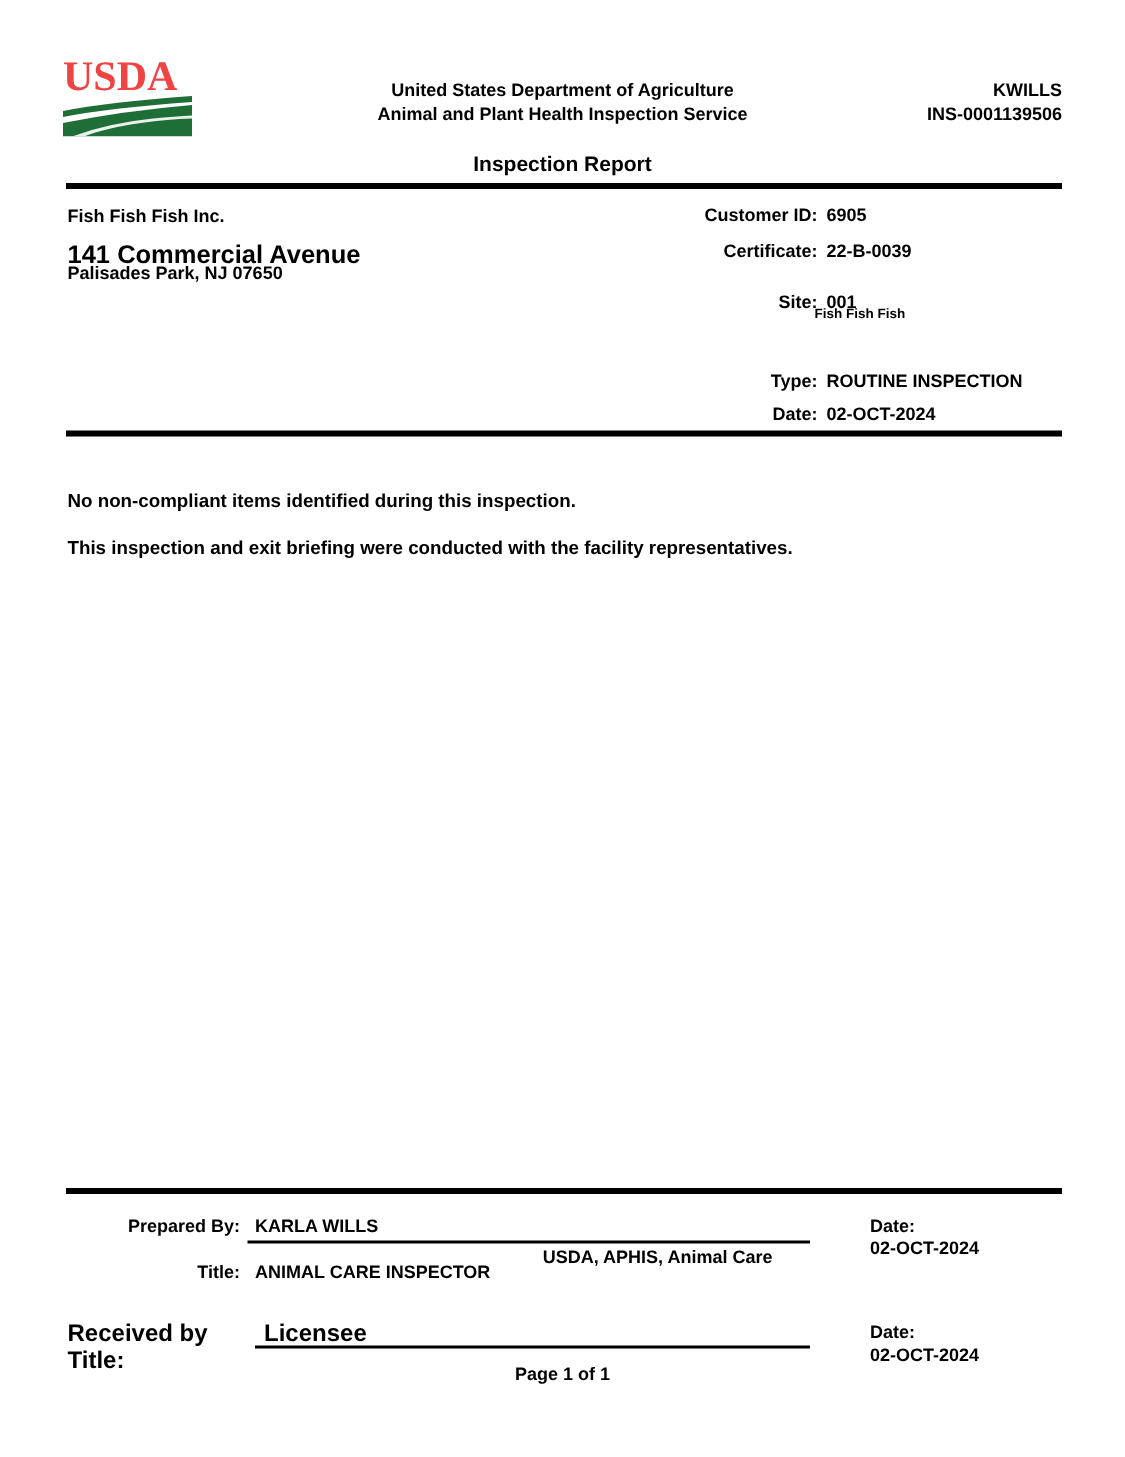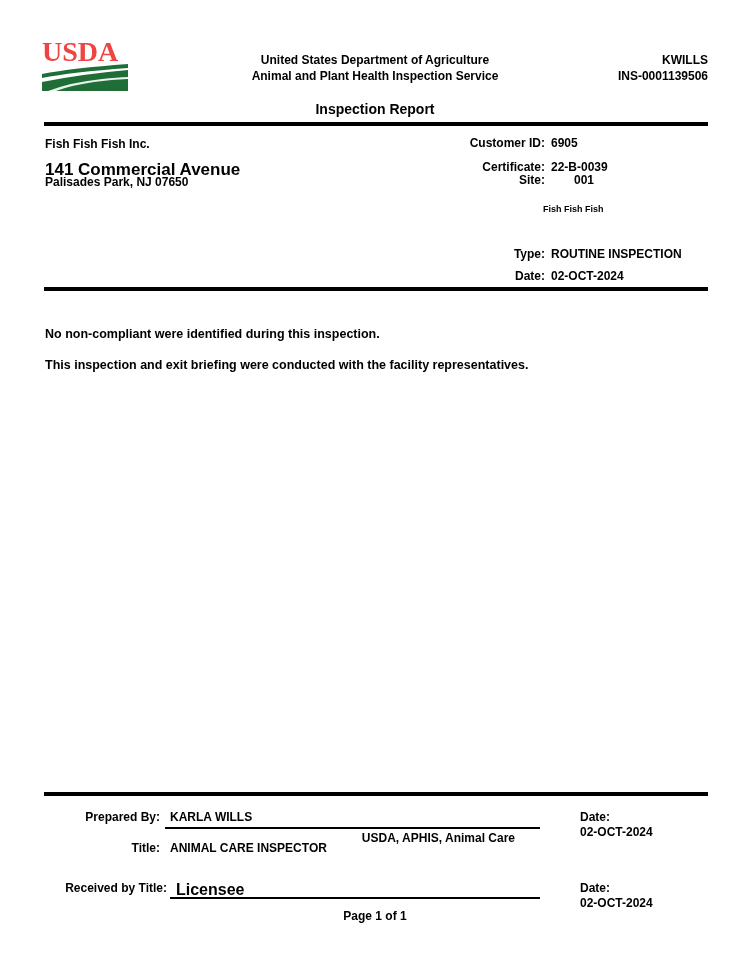--- a/index.html
+++ b/index.html
@@ -42,21 +42,21 @@
   .facility-name { position: absolute; left: 45px; top: 137px; font-size: 12px; }
   .facility-addr1 { position: absolute; left: 45px; top: 160px; font-size: 17px; }
   .facility-addr2 { position: absolute; left: 45px; top: 175px; font-size: 12px; }
 
   
   .info-row { position: absolute; left: 300px; width: 408px; display: flex; font-size: 12px; }
   .info-row .lbl { width: 245px; text-align: right; }
   .info-row .val { margin-left: 6px; text-align: left; white-space: nowrap; }
   .row-customer { top: 136px; }
   .row-certificate { top: 160px; }
-  .row-site { top: 173px; gap: 23px; }
+  .row-site { top: 194px; }
   .row-type { top: 247px; }
   .row-date { top: 269px; }
   .site-name { position: absolute; left: 543px; top: 204px; width: 70px; text-align: left; font-size: 9px; }
 
   
   .body-p { position: absolute; left: 45px; width: 640px; font-size: 12.5px; }
   .p1 { top: 327px; }
   .p2 { top: 358px; }
 
   
@@ -71,21 +71,21 @@
   .line-received { left: 170px; top: 897px; width: 370px; }
   .org-line { position: absolute; left: 300px; top: 831px; width: 215px; text-align: right; font-size: 12px; }
 
   .date-label { position: absolute; left: 580px; font-size: 12px; }
   .date-value { position: absolute; left: 580px; font-size: 12px; }
   .dlbl-prepared { top: 810px; }
   .dval-prepared { top: 825px; }
   .dlbl-received { top: 881px; }
   .dval-received { top: 896px; }
 
-  .received-label { position: absolute; left: 45px; top: 881px; width: 122px; text-align: right; font-size: 12px; }
+  .received-label { position: absolute; left: 45px; top: 881px; width: 122px; text-align: left; font-size: 16px; }
   .received-value { position: absolute; left: 176px; top: 881px; font-size: 16px; }
 
   .page-num { position: absolute; left: 0; top: 909px; width: 750px; text-align: center; font-size: 12px; }
 </style>
 </head>
 <body>
 
 <div class="page">
 
   <div class="logo">
@@ -133,21 +133,21 @@
     <span class="lbl">Type:</span>
     <span class="val">ROUTINE INSPECTION</span>
   </div>
   <div class="info-row row-date">
     <span class="lbl">Date:</span>
     <span class="val">02-OCT-2024</span>
   </div>
 
   <div class="rule rule-2"></div>
 
-  <div class="body-p p1">No non-compliant were identified during this inspection.</div>
+  <div class="body-p p1">No non-compliant items identified during this inspection.</div>
   <div class="body-p p2">This inspection and exit briefing were conducted with the facility representatives.</div>
 
   <div class="rule rule-3"></div>
 
   <div class="sig-label lbl-prepared">Prepared By:</div>
   <div class="sig-value val-prepared">KARLA WILLS</div>
   <div class="sig-line line-prepared"></div>
   <div class="org-line">USDA, APHIS, Animal Care</div>
   <div class="sig-label lbl-title">Title:</div>
   <div class="sig-value val-title">ANIMAL CARE INSPECTOR</div>

